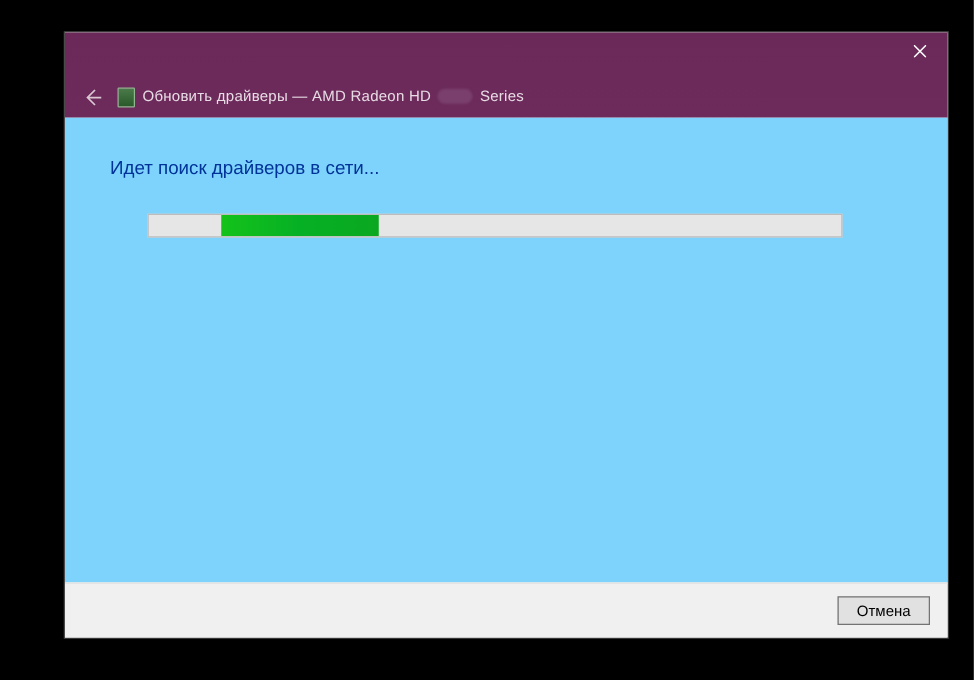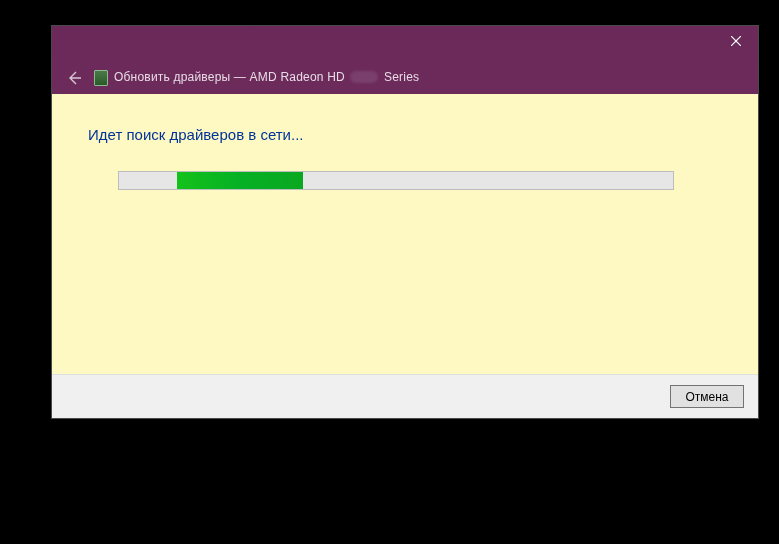--- a/index.html
+++ b/index.html
@@ -21,21 +21,21 @@
       top: 0;
       right: 15px;
       bottom: 0;
       background: #000;
     }
     .dialog {
       position: absolute;
       left: 37px;
       top: 26px;
       width: 706px;
-      height: 392px;
+      height: 484px;
       background: #fff;
       box-shadow: 0 0 0 1px #4a4a4a;
     }
     .titlebar {
       height: 68px;
       background: #6b2a5a;
       background: linear-gradient(#6a2958, #6c2b5b);
       position: relative;
       color: #d9c8d4;
     }
@@ -98,21 +98,21 @@
       border-radius: 6px;
       vertical-align: middle;
       margin: 0 2px;
       filter: blur(1px);
       position: relative;
       top: -1px;
     }
     .content {
       padding: 32px 36px 0 36px;
       height: calc(100% - 68px - 44px);
-      background: #fef9c3;
+      background: #7dd3fc;
     }
     .status-text {
       color: #003399;
       font-size: 15px;
       font-weight: 400;
       margin-bottom: 28px;
     }
     .progressbar {
       margin-left: 30px;
       margin-right: 48px;

